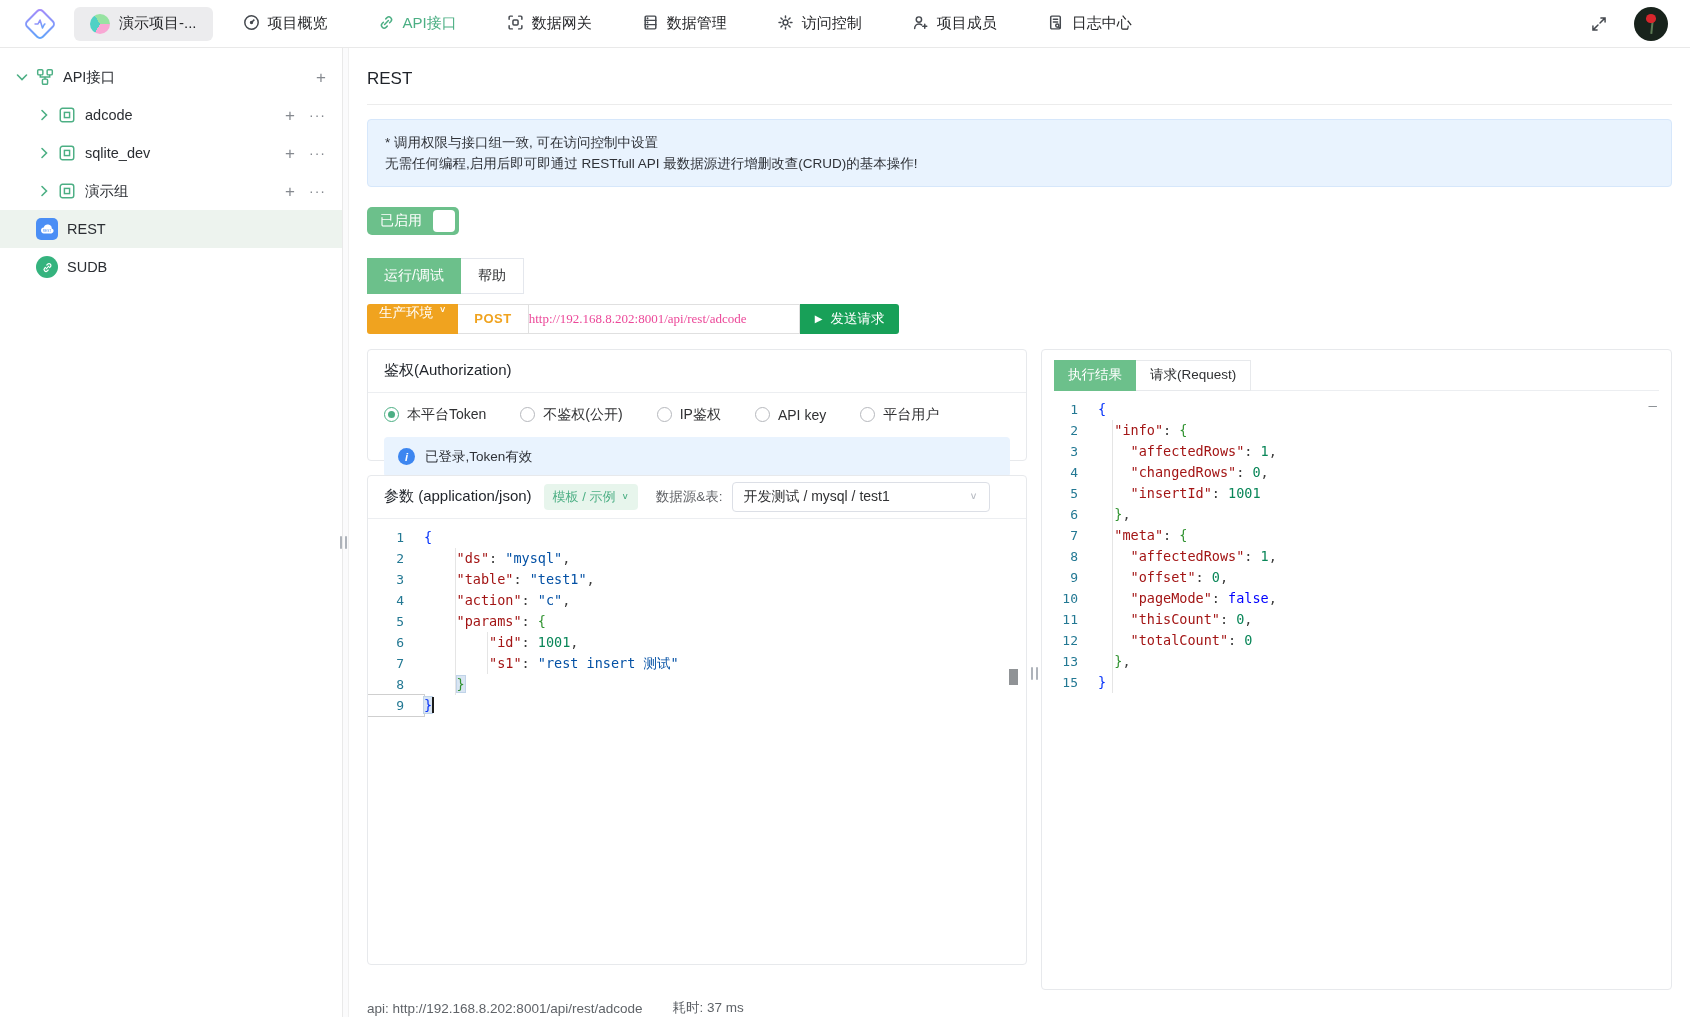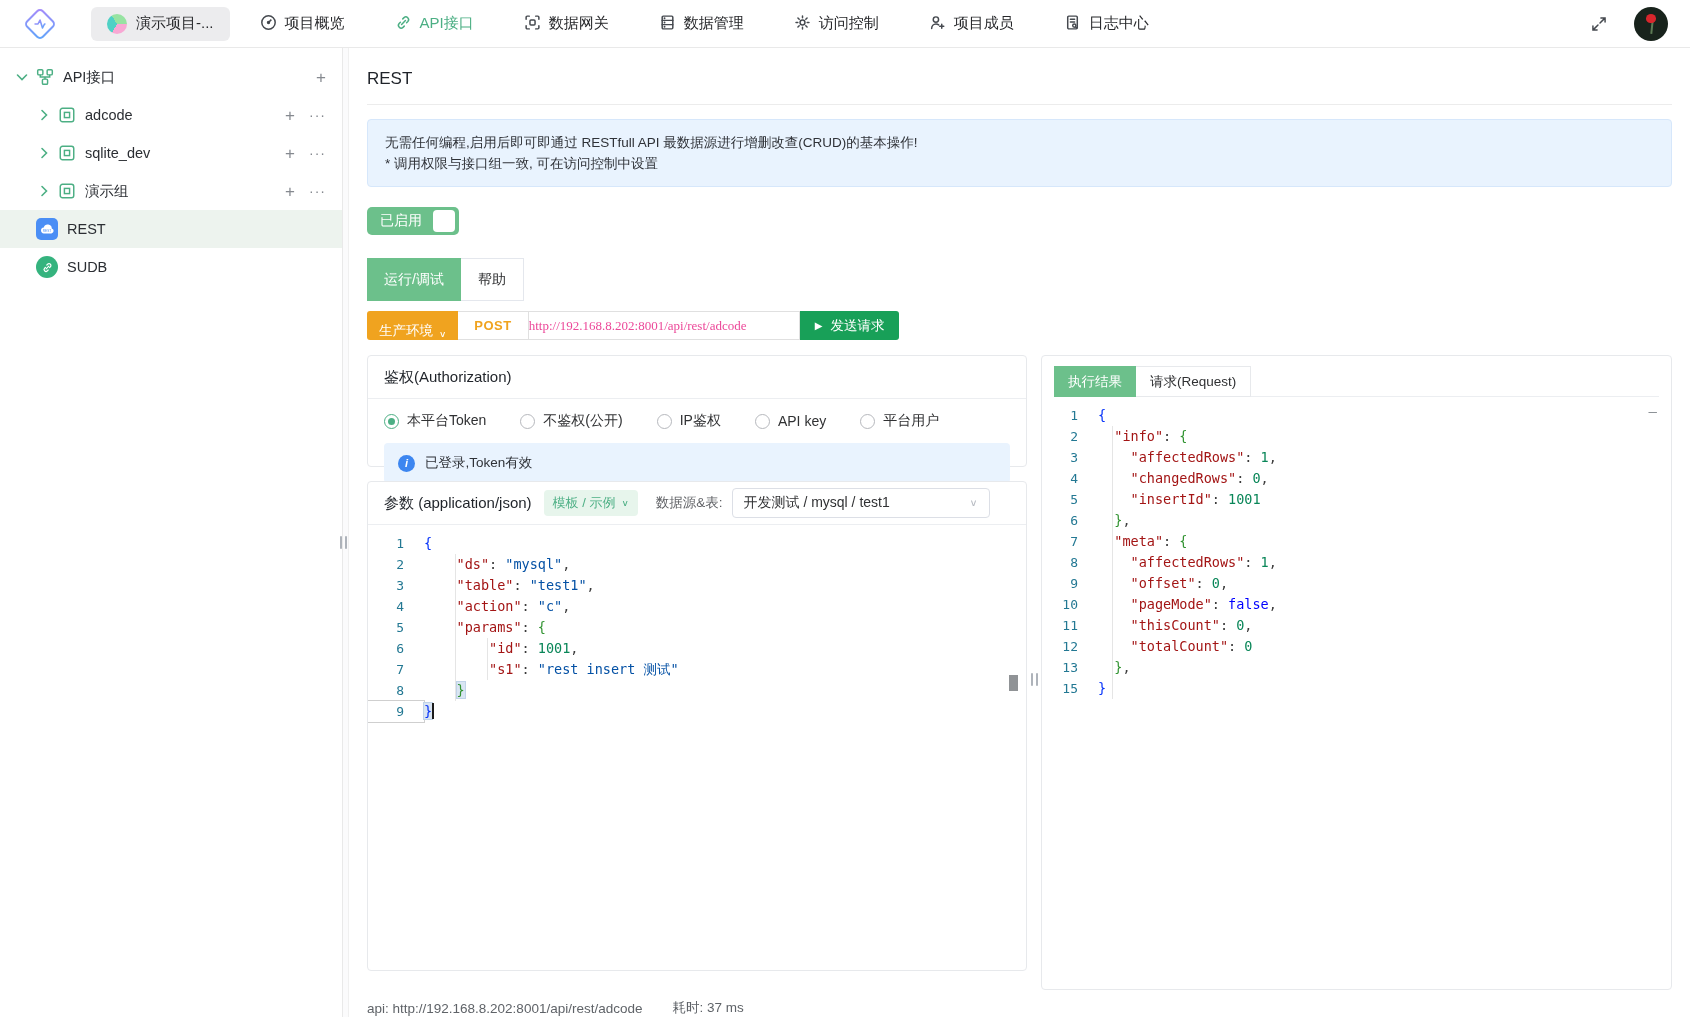--- a/index.html
+++ b/index.html
@@ -4,21 +4,21 @@
 <style>
   * { box-sizing: border-box; margin: 0; padding: 0; }
   html,body { width:1690px; height:1017px; overflow:hidden; background:#fff;
     font-family:"Liberation Sans","DejaVu Sans",sans-serif; color:#303133; }
   svg { display:block; }
 
   
   .topbar { height:48px; border-bottom:1px solid #e9e9e9; display:flex; align-items:center; padding:0 22px; }
   .logo { width:36px; height:36px; margin-right:16px; }
   .project-tab { display:flex; align-items:center; gap:9px; background:#ececee; border-radius:6px;
-    padding:7px 16px; margin-right:30px; font-size:15px; color:#27282b;margin-left:17px; }
+    padding:7px 16px; margin-right:30px; font-size:15px; color:#27282b; }
   .pie { width:20px; height:20px; border-radius:50%;
     background:conic-gradient(from 210deg,#4fd1c5 0 33%,#97e3a2 33% 66%,#f8a8d4 66% 100%); }
   .nav { display:flex; align-items:center; gap:50px; }
   .nav-item { display:flex; align-items:flex-start; gap:8px; font-size:15px; color:#27282b; cursor:pointer; }
   .nav-item svg { stroke:#45494f; }
   .nav-item.active { color:#4caf84; }
   .nav-item.active svg { stroke:#4caf84; }
   .top-right { margin-left:auto; display:flex; align-items:center; gap:26px; }
   .fs-icon svg { stroke:#45494f; }
   .avatar { width:34px; height:34px; border-radius:50%; background:#18231c; position:relative; overflow:hidden; }
@@ -55,25 +55,25 @@
   
   .main { flex:1; padding:0 18px; display:flex; flex-direction:column; position:relative; }
   .page-title { font-size:17px; font-weight:500; color:#1f2329; padding:21px 0 15px; border-bottom:1px solid #ececec; }
   .notice { margin-top:14px; background:#e9f3fe; border:1px solid #d6e7fb; border-radius:4px;
     padding:12px 17px; font-size:13.5px; line-height:21px; color:#2f3238; }
   .switch { margin-top:20px; display:inline-flex; align-items:center; align-self:flex-start;
     background:#6cc08b; border-radius:5px; padding:3px 4px 3px 13px; gap:11px; cursor:pointer;justify-content:center; }
   .switch-label { color:#fff; font-size:14px; }
   .switch-knob { width:22px; height:22px; background:#fff; border-radius:4px; }
   .tabs { margin-top:23px; display:flex; }
-  .tab { height:43px; padding:0 17px; display:flex; align-items:center; font-size:14px; cursor:pointer; }
+  .tab { height:36px; padding:0 17px; display:flex; align-items:center; font-size:14px; cursor:pointer; }
   .tab.active { background:#6cc08b; color:#fff; }
   .tab.plain { background:#fff; color:#303133; border:1px solid #e4e7ed; border-left:none; }
   .req-bar { margin-top:10px; display:inline-flex; align-self:flex-start; height:30px; }
-  .env-btn { background:#f0a31f; color:#fff; font-size:13.5px; display:flex; align-items:flex-end; gap:6px;
+  .env-btn { background:#f0a31f; color:#fff; font-size:13.5px; display:flex; align-items:flex-start; gap:6px;
     padding:0 12px; border-radius:3px 0 0 3px; cursor:pointer; }
   .env-caret { font-size:10px; transform:scaleY(.85); }
   .method { border-top:1px solid #e0e0e0; border-bottom:1px solid #e0e0e0; background:#fff; color:#f0a31f;
     font-weight:700; font-size:13px; letter-spacing:.5px; display:flex; align-items:center; padding:0 16px; }
   .url-input { width:272px; border:1px solid #e0e0e0; font-size:13px; color:#ec4899; padding:0 0; outline:none;
     font-family:Liberation Serif, serif; }
   .send-btn { background:#18a058; color:#fff; font-size:13.5px; display:flex; align-items:center; gap:8px;
     padding:0 15px; border-radius:0 3px 3px 0; cursor:pointer; }
   .play { font-size:10px; }
 
@@ -329,22 +329,22 @@
     <span class="vgrip grip-left">
         <i></i>
         <i></i>
       </span>
   </div>
 
   <div class="main">
     <div class="page-title">REST</div>
 
     <div class="notice">
+      <div>* 调用权限与接口组一致, 可在访问控制中设置</div>
       <div>无需任何编程,启用后即可即通过 RESTfull API 最数据源进行增删改查(CRUD)的基本操作!</div>
-      <div>* 调用权限与接口组一致, 可在访问控制中设置</div>
     </div>
 
     <div class="switch">
       <span class="switch-label">已启用</span>
       <span class="switch-knob"></span>
     </div>
 
     <div class="tabs">
       <div class="tab active">运行/调试</div>
       <div class="tab plain">帮助</div>

